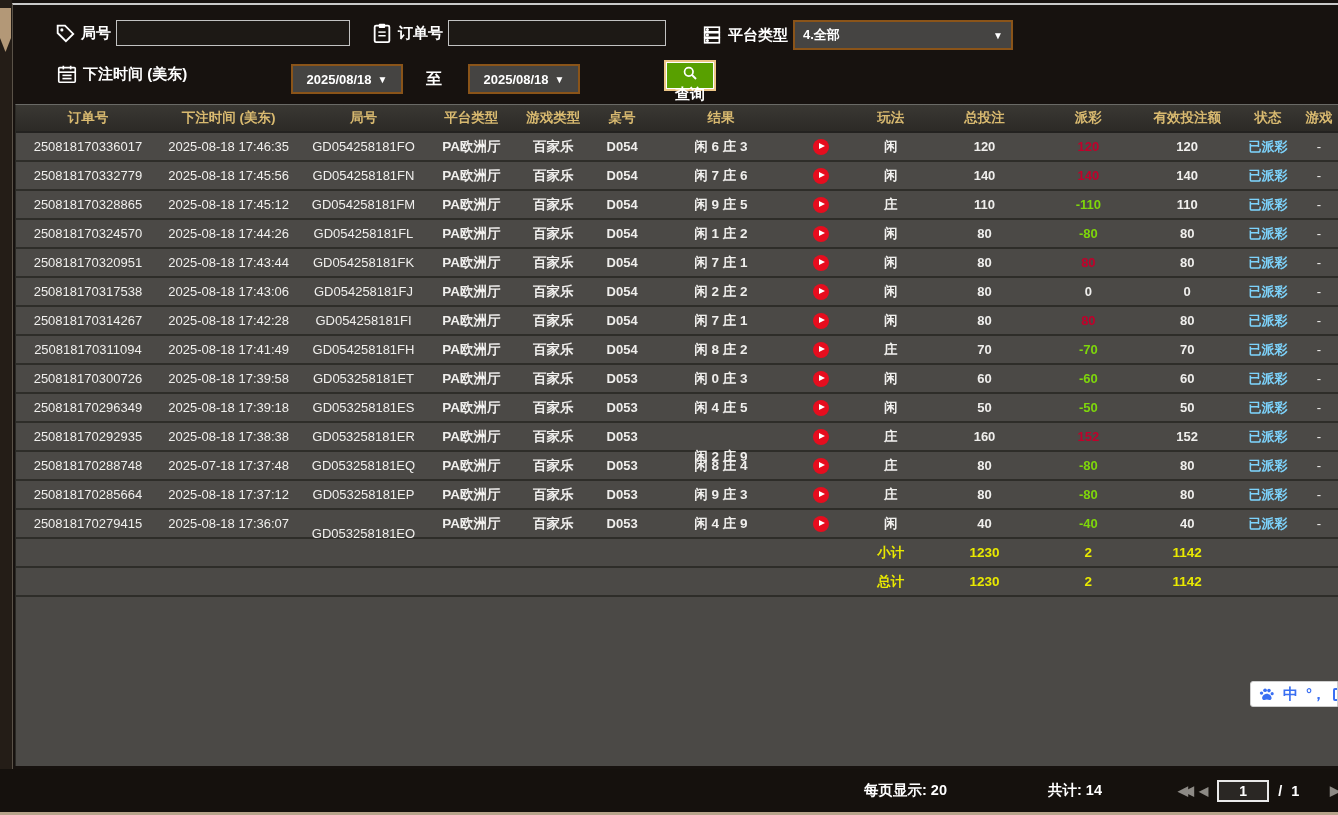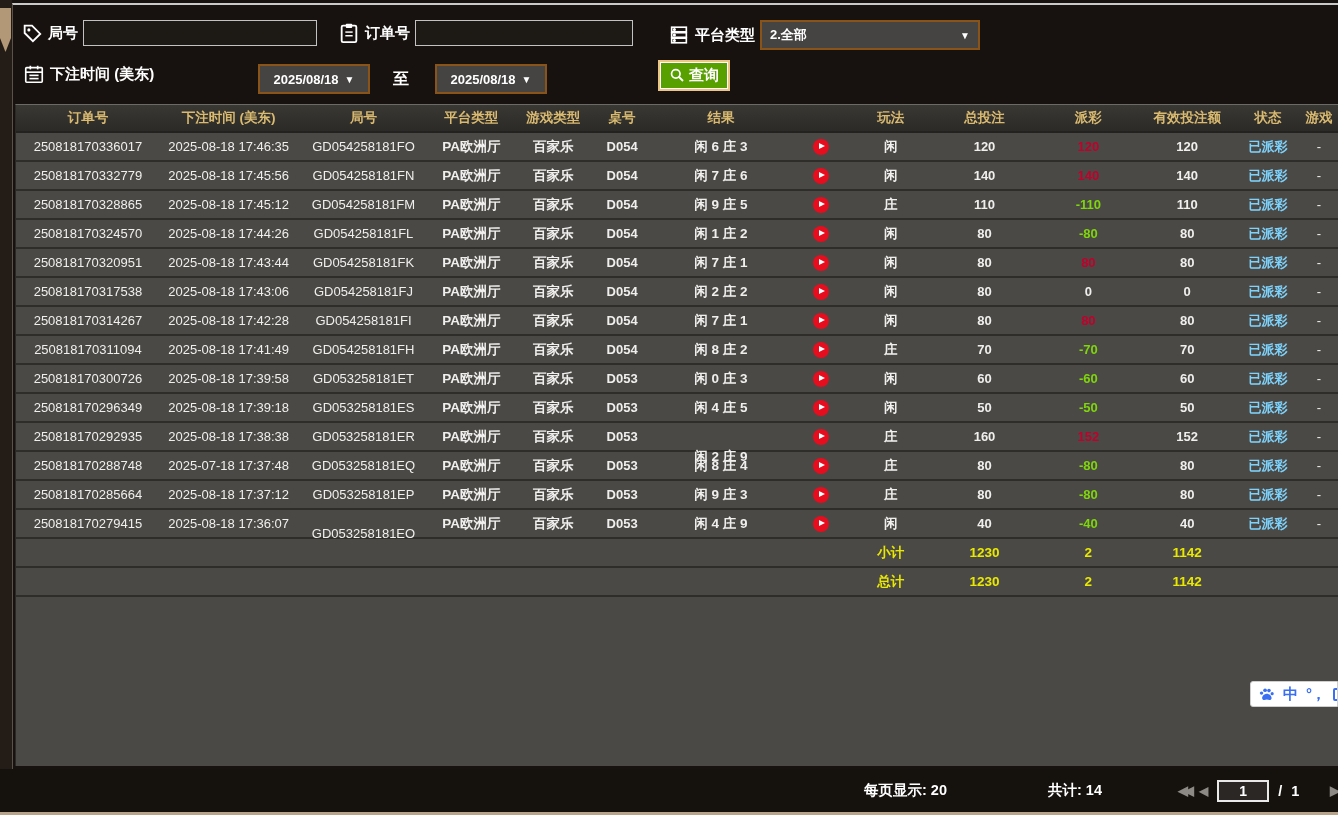--- a/index.html
+++ b/index.html
@@ -4,21 +4,21 @@
 <style>
   * { margin:0; padding:0; box-sizing:border-box; }
   html,body { width:1338px; height:815px; overflow:hidden; background:#0e0b08;
               font-family:"Liberation Sans", sans-serif; }
   .screen { position:relative; width:1338px; height:815px; background:#17120f; overflow:hidden;
             border-bottom:3px solid #b7a48b; }
   .left-strip { position:absolute; left:0; top:0; width:12px; height:815px; background:#241d17; }
   .tab-handle { position:absolute; left:0; top:8px; width:11px; height:44px; background:#b39877;
                 clip-path:polygon(0 0,100% 0,100% 68%,50% 100%,0 68%); }
   .panel { position:absolute; left:12px; top:3px; right:0; bottom:0;
-           border-top:2px solid #c9c9c9; border-left:1px solid #5a5248; background:#17120f; }
+           border-top:2px solid #c9c9c9; border-left:1px solid #5a5248; background:#17120f;padding-left:33px; }
 
   
   .filters { position:relative; height:96px; }
   .f-label { color:#fff; font-weight:700; font-size:15px; }
   .f-icon  { display:inline-flex; width:22px; height:22px; }
   .f-item  { position:absolute; display:flex; align-items:center; gap:5px; }
   .txt-input { background:#1d1915; border:1px solid #c2c2c2; color:#eee; height:26px;
                font-size:13px; padding:0 6px; outline:none; }
   .sel { display:flex; align-items:center; background:#454442; border:2px solid #8a5419;
          color:#fff; font-weight:700; font-size:13px; height:30px; cursor:pointer; }
@@ -115,21 +115,21 @@
               <rect x="4" y="3.5" width="16" height="5"></rect>
               <rect x="4" y="9.5" width="16" height="5"></rect>
               <rect x="4" y="15.5" width="16" height="5"></rect>
               <circle cx="7" cy="6" r="0.8" fill="#fff"></circle>
               <circle cx="7" cy="12" r="0.8" fill="#fff"></circle>
               <circle cx="7" cy="18" r="0.8" fill="#fff"></circle>
             </svg>
         </span>
         <span class="f-label">平台类型</span>
         <div class="sel" style="width:220px; padding:0 8px; justify-content:space-between;">
-          <span>2.全部</span>
+          <span>4.全部</span>
           <span class="arr">▼</span>
         </div>
       </div>
 
       <div class="f-item" style="left:10px; top:58px;">
         <span class="f-icon">
           <svg viewBox="0 0 24 24" width="22" height="22" fill="none" stroke="#fff" stroke-width="1.8">
               <rect x="3" y="5" width="18" height="16" rx="1"></rect>
               <line x1="3" y1="10" x2="21" y2="10"></line>
               <line x1="8" y1="3" x2="8" y2="7"></line>
@@ -150,21 +150,21 @@
 
       <span class="f-label" style="position:absolute; left:380px; top:64px; font-size:16px;">至</span>
 
       <div class="f-item" style="left:422px; top:59px;">
         <div class="sel" style="width:112px; justify-content:center;">
           <span>2025/08/18</span>
           <span class="arr">▼</span>
         </div>
       </div>
 
-      <button class="query-btn" style="position:absolute; left:645px; top:55px;">
+      <button class="query-btn" style="position:absolute; left:618px; top:55px;flex-direction:column;">
         <span>
           <svg viewBox="0 0 20 20" width="17" height="17">
               <circle cx="8" cy="8" r="5" fill="none" stroke="#fff" stroke-width="2"></circle>
               <line x1="11.8" y1="11.8" x2="16.5" y2="16.5" stroke="#fff" stroke-width="2.2"></line>
             </svg>
         </span>
         <span>查询</span>
       </button>
     </div>
 

